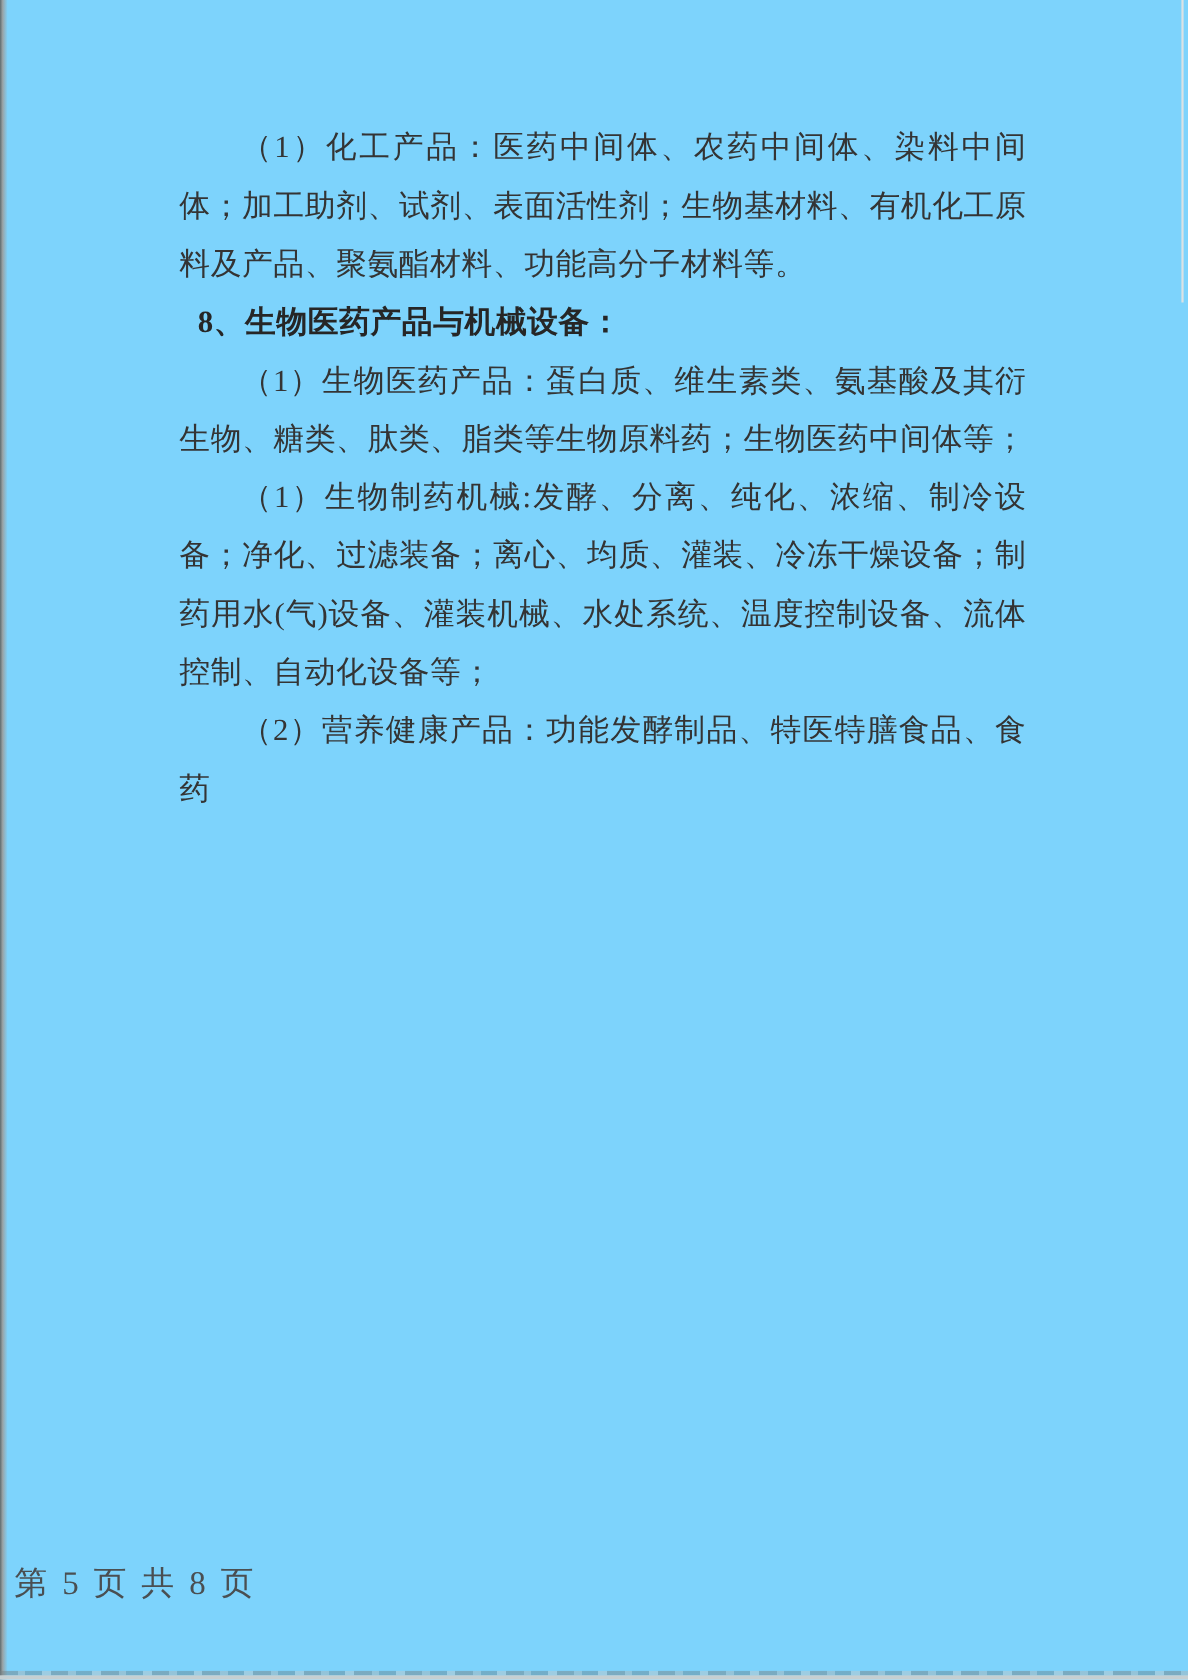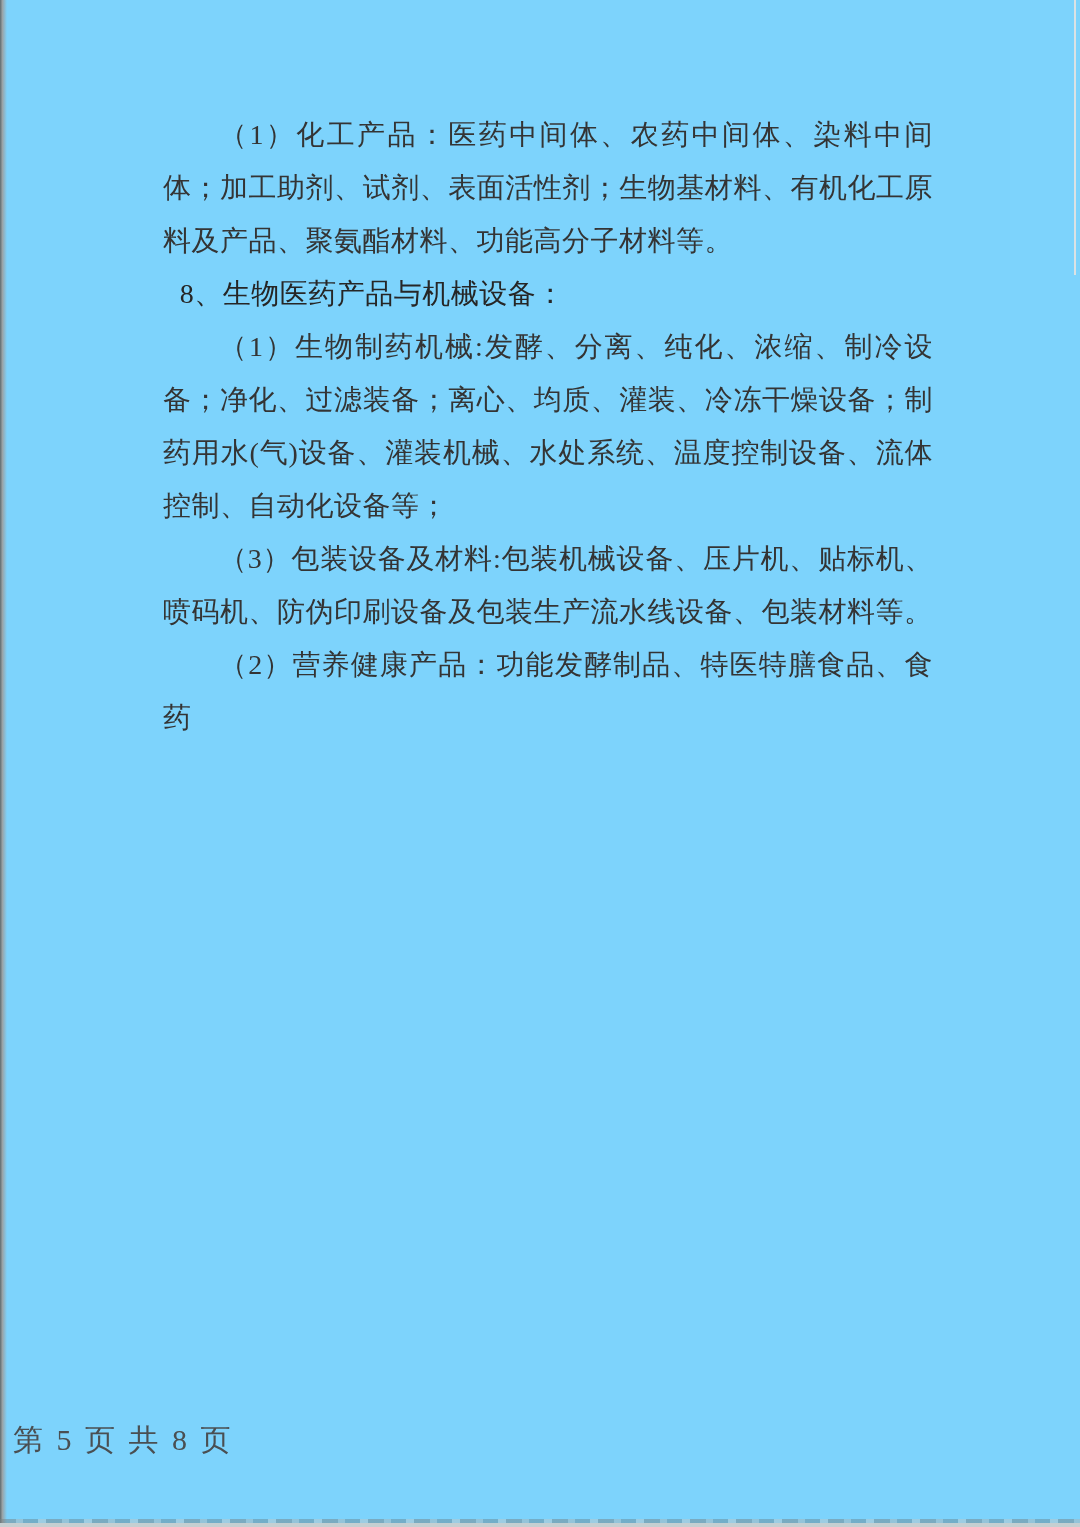--- a/index.html
+++ b/index.html
@@ -53,21 +53,21 @@
     font-size: 28px;
     line-height: 53px;
     text-align: justify;
   }
   .para {
     margin: 0;
     text-indent: 2em;
     letter-spacing: 0.5px;
   }
   .para.heading {
-    font-weight: normal;
+    font-weight: bold;
     text-indent: 0.6em;
     color: #262626;
   }
   .footer {
     position: absolute;
     left: 0;
     top: 1426px;
     width: 100%;
     text-align: left;
     font-size: 30px;
@@ -83,22 +83,22 @@
 <div class="page">
 
   <div class="edge-left"></div>
   <div class="edge-right"></div>
   <div class="edge-bottom-dashes"></div>
   <div class="edge-bottom-under"></div>
 
   <div class="content">
     <p class="para">（1）化工产品：医药中间体、农药中间体、染料中间体；加工助剂、试剂、表面活性剂；生物基材料、有机化工原料及产品、聚氨酯材料、功能高分子材料等。</p>
     <p class="para heading">8、生物医药产品与机械设备：</p>
+    <p class="para">（1）生物医药产品：蛋白质、维生素类、氨基酸及其衍生物、糖类、肽类、脂类等生物原料药；生物医药中间体等；</p>
     <p class="para">（1）生物制药机械:发酵、分离、纯化、浓缩、制冷设备；净化、过滤装备；离心、均质、灌装、冷冻干燥设备；制药用水(气)设备、灌装机械、水处系统、温度控制设备、流体控制、自动化设备等；</p>
-    <p class="para">（3）包装设备及材料:包装机械设备、压片机、贴标机、喷码机、防伪印刷设备及包装生产流水线设备、包装材料等。</p>
     <p class="para">（2）营养健康产品：功能发酵制品、特医特膳食品、食药</p>
   </div>
 
   <div class="footer">
     <span>第 5 页 共 8 页</span>
   </div>
 
 </div>
 
 </body></html>

